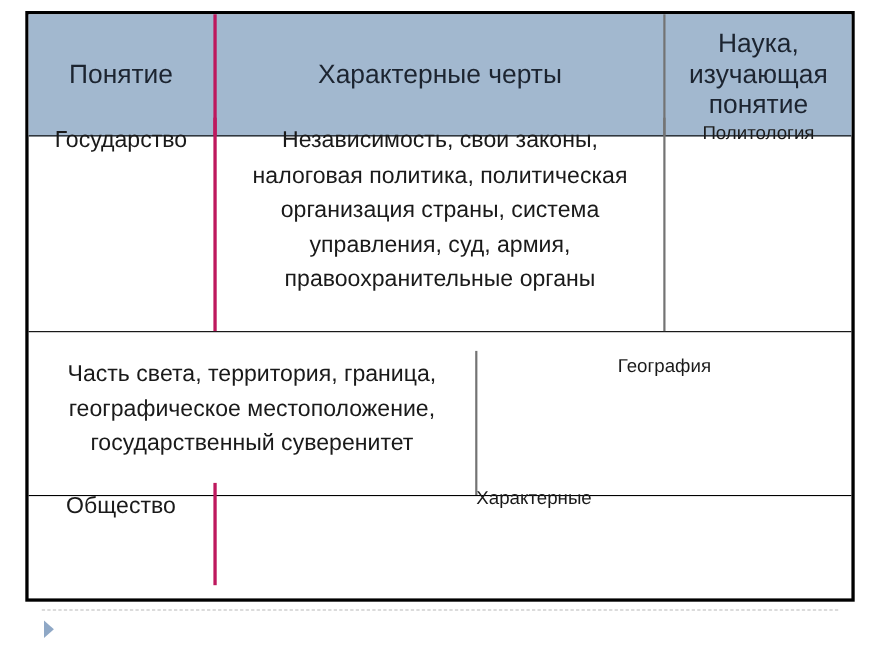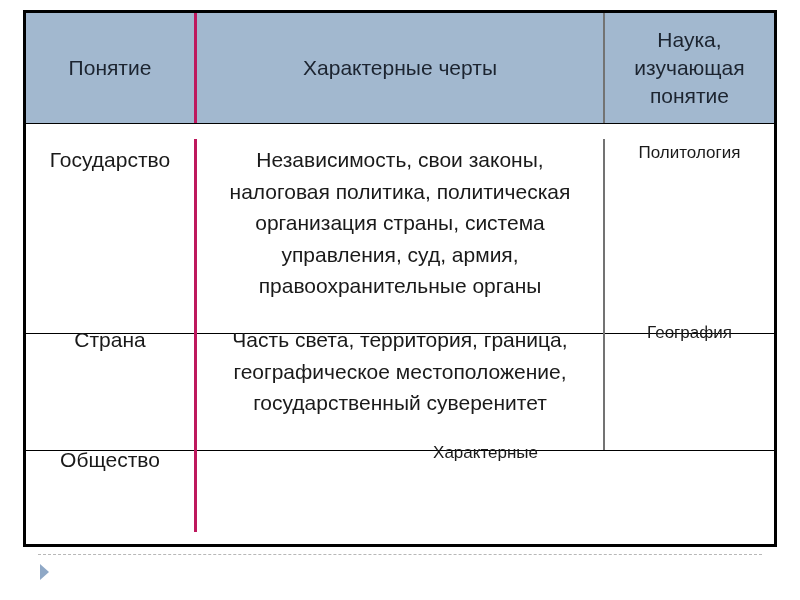--- a/index.html
+++ b/index.html
@@ -6,22 +6,22 @@
   body { width:800px; height:600px; background:#ffffff; position:relative; overflow:hidden;
          font-family:"Liberation Sans", sans-serif; color:#1a1a1a; }
   .tbl { position:absolute; left:23px; top:10px; width:754px; height:537px;
          border:3px solid #000; box-sizing:border-box; }
   .row { position:absolute; left:0; right:0; display:flex; }
   .cell { box-sizing:border-box; text-align:center; }
   .c1 { width:171px; border-right:3px solid #be185d; }
   .c2 { width:408px; border-right:2px solid #737373; }
   .c3 { flex:1; }
   .hdr { top:0; height:110px; background:#a2b8cf; border-bottom:1px solid #000; }
-  .hdr .cell { display:flex; align-items:center; justify-content:center; font-size:21px; line-height:28px; color:#1c2430; }
-  .r1 { top:126px; height:194px; border-bottom:1px solid #000; }
+  .hdr .cell { display:flex; align-items:center; justify-content:center; font-size:24px; line-height:28px; color:#1c2430; }
+  .r1 { top:94px; height:194px; border-bottom:1px solid #000; }
   .r2 { top:306px; height:131px; border-bottom:1px solid #000; }
   .r3 { top:426px; height:93px; }
   .body .cell { padding-top:5px; font-size:21px; line-height:31.5px; }
   .body .c3 { font-size:17px; line-height:24px; padding-top:2px; }
   .sep { position:absolute; left:38px; top:554px; width:724px; border-top:1px dashed #b8b8b8; }
   .arrow { position:absolute; left:40px; top:564px; width:0; height:0;
            border-top:8px solid transparent; border-bottom:8px solid transparent; border-left:9px solid #8fa8c6; }
 </style>
 </head>
 <body>
@@ -33,21 +33,20 @@
     <div class="cell c3">
         <span style="display:block;width:150px;">Наука, изучающая понятие</span>
       </div>
   </div>
   <div class="row body r1">
     <div class="cell c1">Государство</div>
     <div class="cell c2" style="padding-left:12px;padding-right:12px;">Независимость, свои законы, налоговая политика, политическая организация страны, система управления, суд, армия, правоохранительные органы</div>
     <div class="cell c3">Политология</div>
   </div>
   <div class="row body r2">
-    <div class="cell c1">Страна</div>
     <div class="cell c2" style="padding-left:14px;padding-right:14px;">Часть света, территория, граница, географическое местоположение, государственный суверенитет</div>
     <div class="cell c3">География</div>
   </div>
   <div class="row body r3">
     <div class="cell c1">Общество</div>
     <div class="cell c3">Характерные</div>
   </div>
 </div>
 
 <div class="sep"></div>

